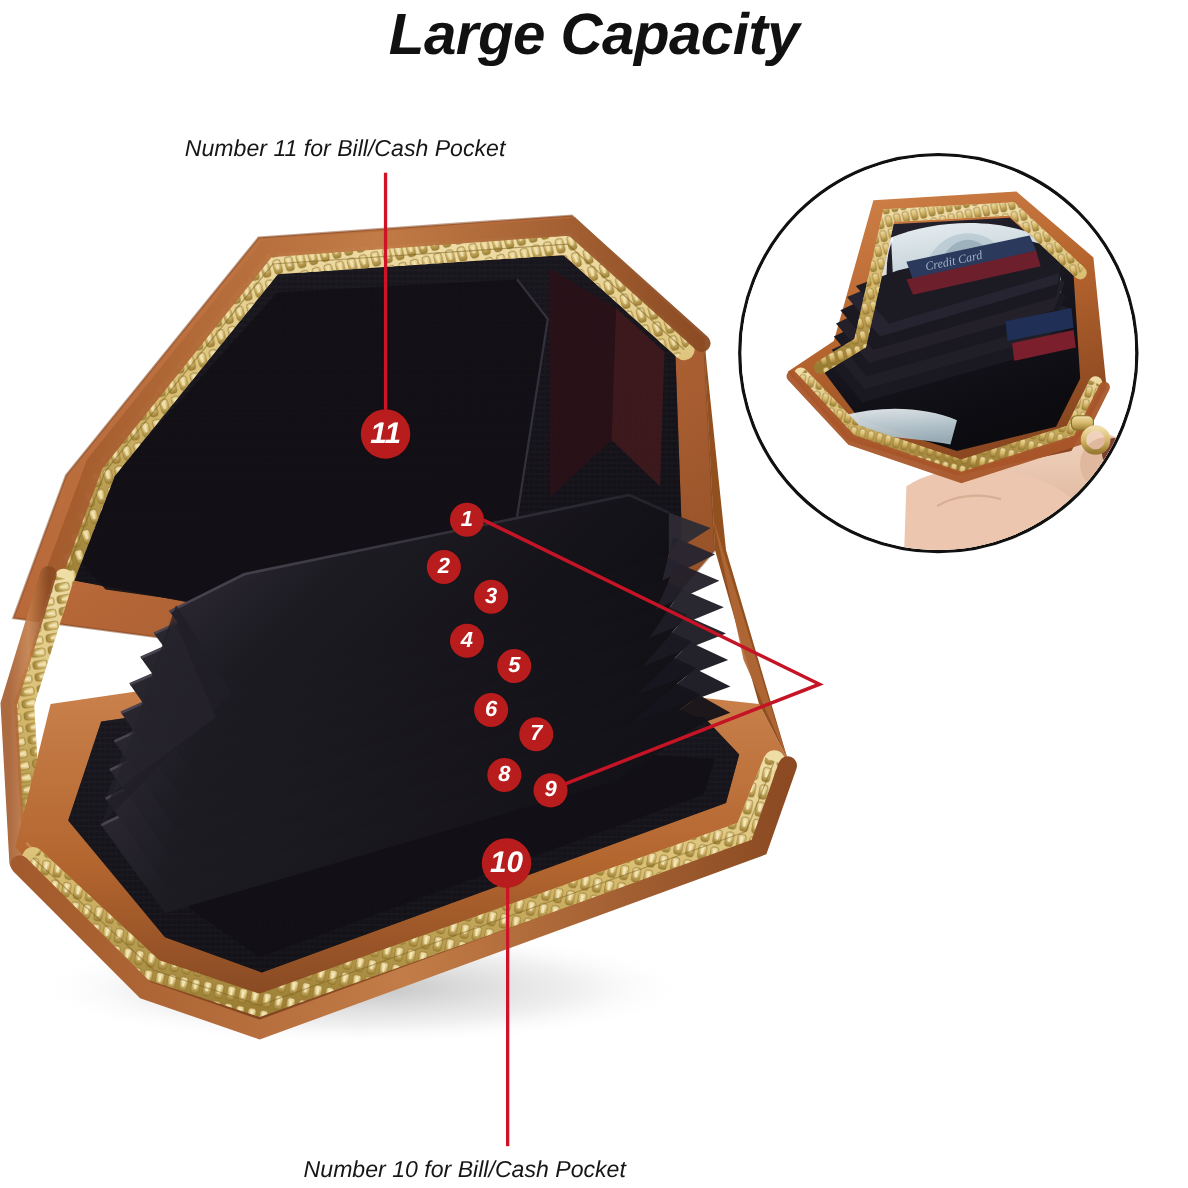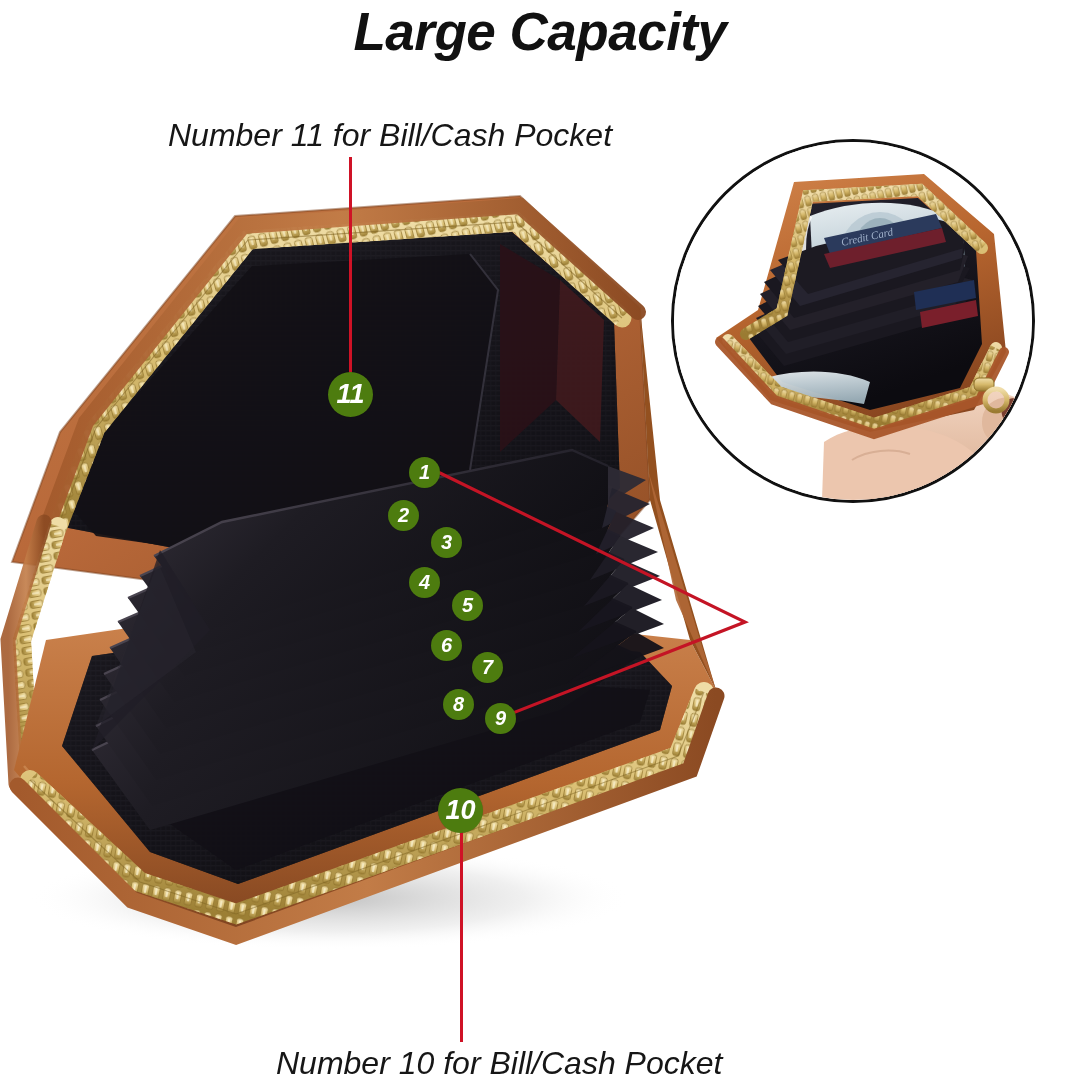--- a/index.html
+++ b/index.html
@@ -31,21 +31,21 @@
     font-weight: bold;
     letter-spacing: -0.5px;
     color: #111111;
     line-height: 60px;
   }
 
   
   .callout {
     position: absolute;
     color: #161616;
-    font-size: 32px;
+    font-size: 21px;
     line-height: 31px;
     white-space: nowrap;
   }
   #label-11 { left: 168px; top: 120px; }
   #label-10 { left: 276px; top: 1048px; }
   #label-cards { left: 758px; top: 594px; white-space: normal; width: 280px; }
   #label-cards .l2 { display: block; }
 
   
   .leader {
@@ -61,21 +61,21 @@
     top: 450px;
     width: 350px;
     height: 290px;
     overflow: visible;
   }
 
   
   .badge {
     position: absolute;
     border-radius: 50%;
-    background: #4d7c0f;
+    background: #b91c1c;
     color: #ffffff;
     font-weight: bold;
     display: flex;
     align-items: center;
     justify-content: center;
     box-shadow: 0 0 1px rgba(0,0,0,0.25);
     z-index: 6;
   }
   .badge.sm { width: 31px; height: 31px; font-size: 20px; }
   .badge.lg { width: 45px; height: 45px; font-size: 27px; }
@@ -374,21 +374,21 @@
 
   <div class="badge sm" style="left:409px; top:457px;">1</div>
   <div class="badge sm" style="left:388px; top:500px;">2</div>
   <div class="badge sm" style="left:431px; top:527px;">3</div>
   <div class="badge sm" style="left:409px; top:567px;">4</div>
   <div class="badge sm" style="left:452px; top:590px;">5</div>
   <div class="badge sm" style="left:431px; top:630px;">6</div>
   <div class="badge sm" style="left:472px; top:652px;">7</div>
   <div class="badge sm" style="left:443px; top:689px;">8</div>
   <div class="badge sm" style="left:485px; top:703px;">9</div>
-  <div class="badge lg" style="left:438px; top:788px;">10</div>
+  <div class="badge lg" style="left:438px; top:762px;">10</div>
   <div class="badge lg" style="left:328px; top:372px;">11</div>
 
   <div class="callout" id="label-11">Number 11 for Bill/Cash Pocket</div>
 
 
   <div class="callout" id="label-10">Number 10 for Bill/Cash Pocket</div>
 
 </div>
 
 </body></html>

